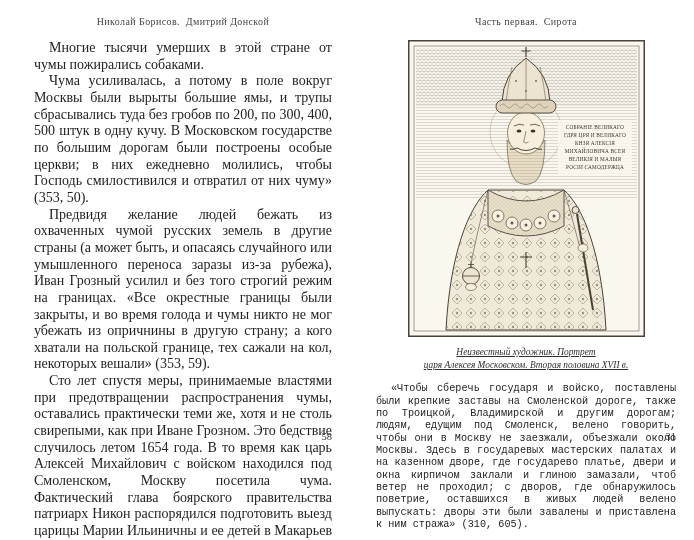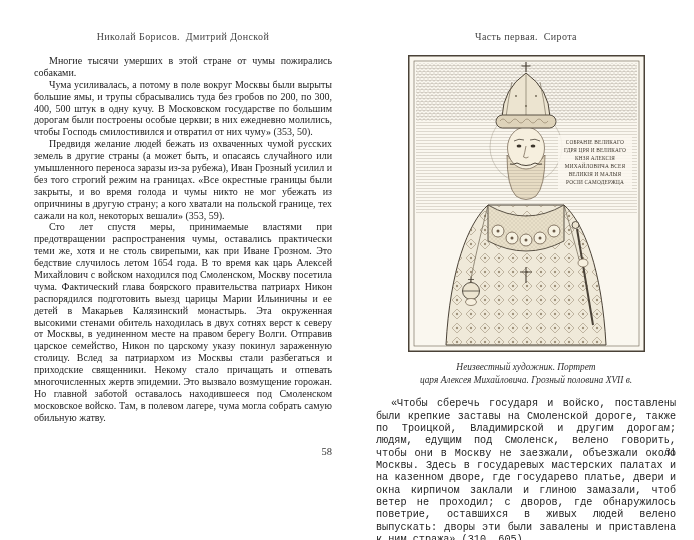--- a/index.html
+++ b/index.html
@@ -5,43 +5,43 @@
   * { margin:0; padding:0; box-sizing:border-box; }
   html, body { width:694px; height:540px; }
   body {
     background:#ffffff;
     font-family:"Liberation Serif", serif;
     color:#232323;
     position:relative;
     overflow:hidden;
   }
   .spread { position:absolute; inset:0; }
-  .page { position:absolute; top:15px; height:452px; }
+  .page { position:absolute; top:0; height:452px; }
   .page.left  { left:34px;  width:298px; }
   .page.right { left:362px; width:300px;margin-left:14px; }
   .running-head {
     position:absolute; top:16px; left:0; right:0;
     text-align:center; font-size:10px; color:#454545;
     letter-spacing:0.4px; white-space:pre;
   }
   .body-text { position:absolute; top:40px; left:0; right:0; }
   .body-text p {
-    font-size:10px; line-height:1.19;
+    font-size:14px; line-height:1.19;
     text-align:justify; text-indent:15px;
     hyphens:auto; -webkit-hyphens:auto;
   }
   .page-number {
     position:absolute; bottom:10px; left:0; right:0;
     text-align:right; font-size:10.5px; color:#333333;
   }
   figure { margin:2px auto 0 auto; width:237px; }
   .portrait-svg { display:block; }
   figcaption {
     margin-top:9px; font-style:italic; font-size:9.4px;
-    line-height:1.4; text-align:center; color:#2e2e2e;
+    line-height:1.4; text-align:center; color:#2e2e2e;text-decoration:underline;
   }
   figcaption span { display:block; }
   .right-text { margin-top:11px;font-family:Liberation Mono, monospace; }
   .right-text p {
     font-size:10.2px; line-height:1.21;
     text-align:justify; text-indent:15px;
     hyphens:auto; -webkit-hyphens:auto;
   }
   .right-flow { position:absolute; top:38px; left:0; right:0; }
   .inscription-text {
@@ -155,21 +155,21 @@
             <text class="inscription-text" x="187" y="97" text-anchor="middle">ГДРЯ ЦРЯ И ВЕЛИКАГО</text>
             <text class="inscription-text" x="187" y="105" text-anchor="middle">КНЗЯ АЛЕКСІЯ</text>
             <text class="inscription-text" x="187" y="113" text-anchor="middle">МИХАЙЛОВИЧА ВСЕЯ</text>
             <text class="inscription-text" x="187" y="121" text-anchor="middle">ВЕЛИКІЯ И МАЛЫЯ</text>
             <text class="inscription-text" x="187" y="129" text-anchor="middle">РОСІИ САМОДЕРЖЦА</text>
           </g>
         </svg>
 
         <figcaption>
           <span>Неизвестный художник. Портрет</span>
-          <span>царя Алексея Михайловича. Грозный половина XVII в.</span>
+          <span>царя Алексея Московском. Вторая половина XVII в.</span>
         </figcaption>
       </figure>
 
       <div class="right-text">
         <p>«Чтобы сберечь государя и войско, поставлены были крепкие заставы на Смоленской дороге, также по Троицкой, Владимирской и другим дорогам; людям, едущим под Смоленск, велено говорить, чтобы они в Москву не заезжали, объезжали около Москвы. Здесь в государевых мастерских палатах и на казенном дворе, где государево платье, двери и окна кирпичом заклали и глиною замазали, чтоб ветер не проходил; с дворов, где обнаружилось поветрие, оставшихся в живых людей велено выпускать: дворы эти были завалены и приставлена к ним стража» (310, 605).</p>
       </div>
     </div>
 
     <div class="page-number">31</div>
   </div>

